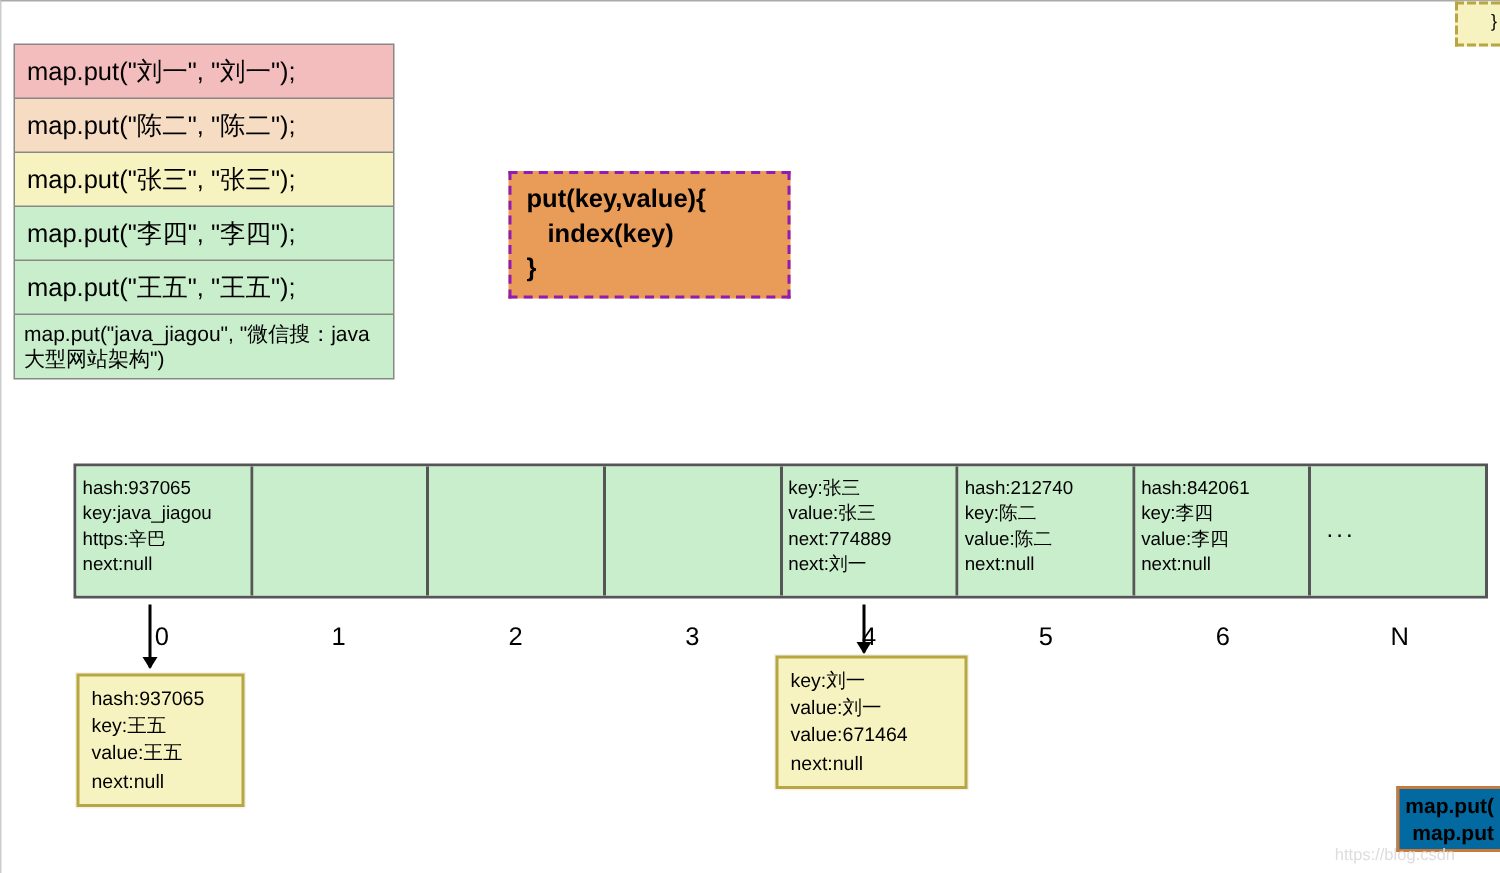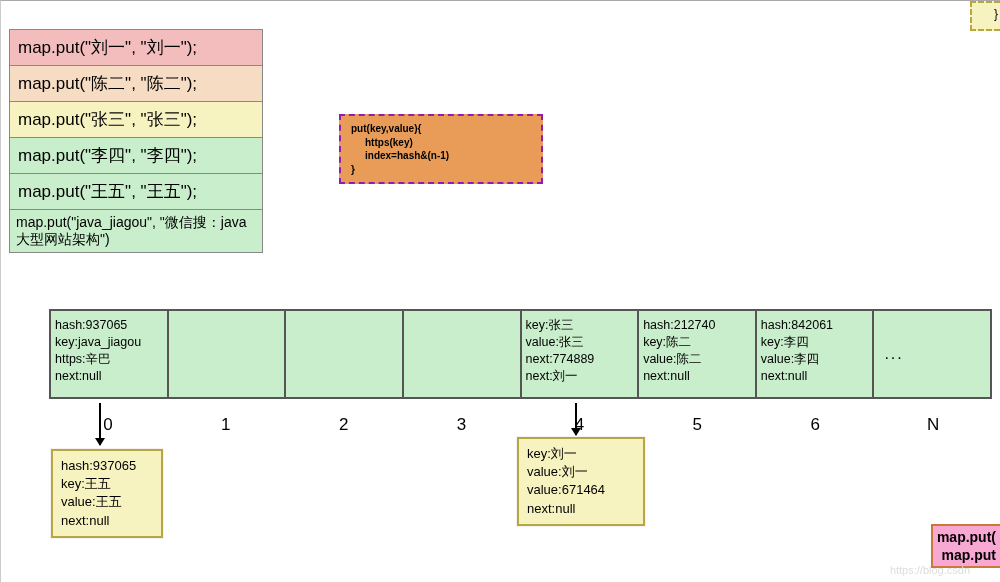--- a/index.html
+++ b/index.html
@@ -34,25 +34,25 @@
   .pink  { background: #f4bdbd; }
   .peach { background: #f7dcc4; }
   .yellow{ background: #f7f3c0; }
   .mint  { background: #c9eecb; }
   .small { font-size: 14px; line-height: 1.2; padding: 4px 6px; white-space: normal; }
 
   .algo-box {
     position: absolute;
     left: 338px;
     top: 113px;
-    width: 204px;
+    width: 188px;
     background: #e99c58;
     border: 2px dashed #921cb0;
     padding: 6px 10px 6px 10px;
-    font-size: 10px;
+    font-size: 17px;
     font-weight: bold;
     line-height: 1.35;
   }
   .algo-box .indent { margin-left: 14px; }
 
   .bucket-array {
     position: absolute;
     left: 48px;
     top: 308px;
     right: 8px;
@@ -125,21 +125,21 @@
     background: #f7f3c0;
     border: 2px dashed #b8a642;
     border-right: none;
     font-size: 12px;
     text-align: right;
     padding: 4px 2px 0 0;
   }
   .bottom-snip {
     position: absolute;
     right: 0; bottom: 14px;
-    background: #f9a8d4;
+    background: #0369a1;
     border: 2px solid #c97a3a;
     border-right: none;
     font-size: 14px;
     font-weight: bold;
     padding: 2px 4px;
     line-height: 1.3;
     text-align: right;
   }
 
   .watermark {
@@ -159,22 +159,21 @@
       <div class="put-item pink">map.put("刘一", "刘一");</div>
       <div class="put-item peach">map.put("陈二", "陈二");</div>
       <div class="put-item yellow">map.put("张三", "张三");</div>
       <div class="put-item mint">map.put("李四", "李四");</div>
       <div class="put-item mint">map.put("王五", "王五");</div>
       <div class="put-item mint small">map.put("java_jiagou", "微信搜：java大型网站架构")</div>
     </div>
 
   <div class="algo-box">
     <div>put(key,value){</div>
-    <div class="indent">https(key)</div>
-    <div class="indent">index=hash&amp;(n-1)</div>
+    <div class="indent">index(key)</div>
     <div>}</div>
   </div>
 
   <div class="bucket-array" id="bucket-array">
       <div class="bucket">
         <div>hash:937065</div>
         <div>key:java_jiagou</div>
         <div>https:辛巴</div>
         <div>next:null</div>
       </div>

